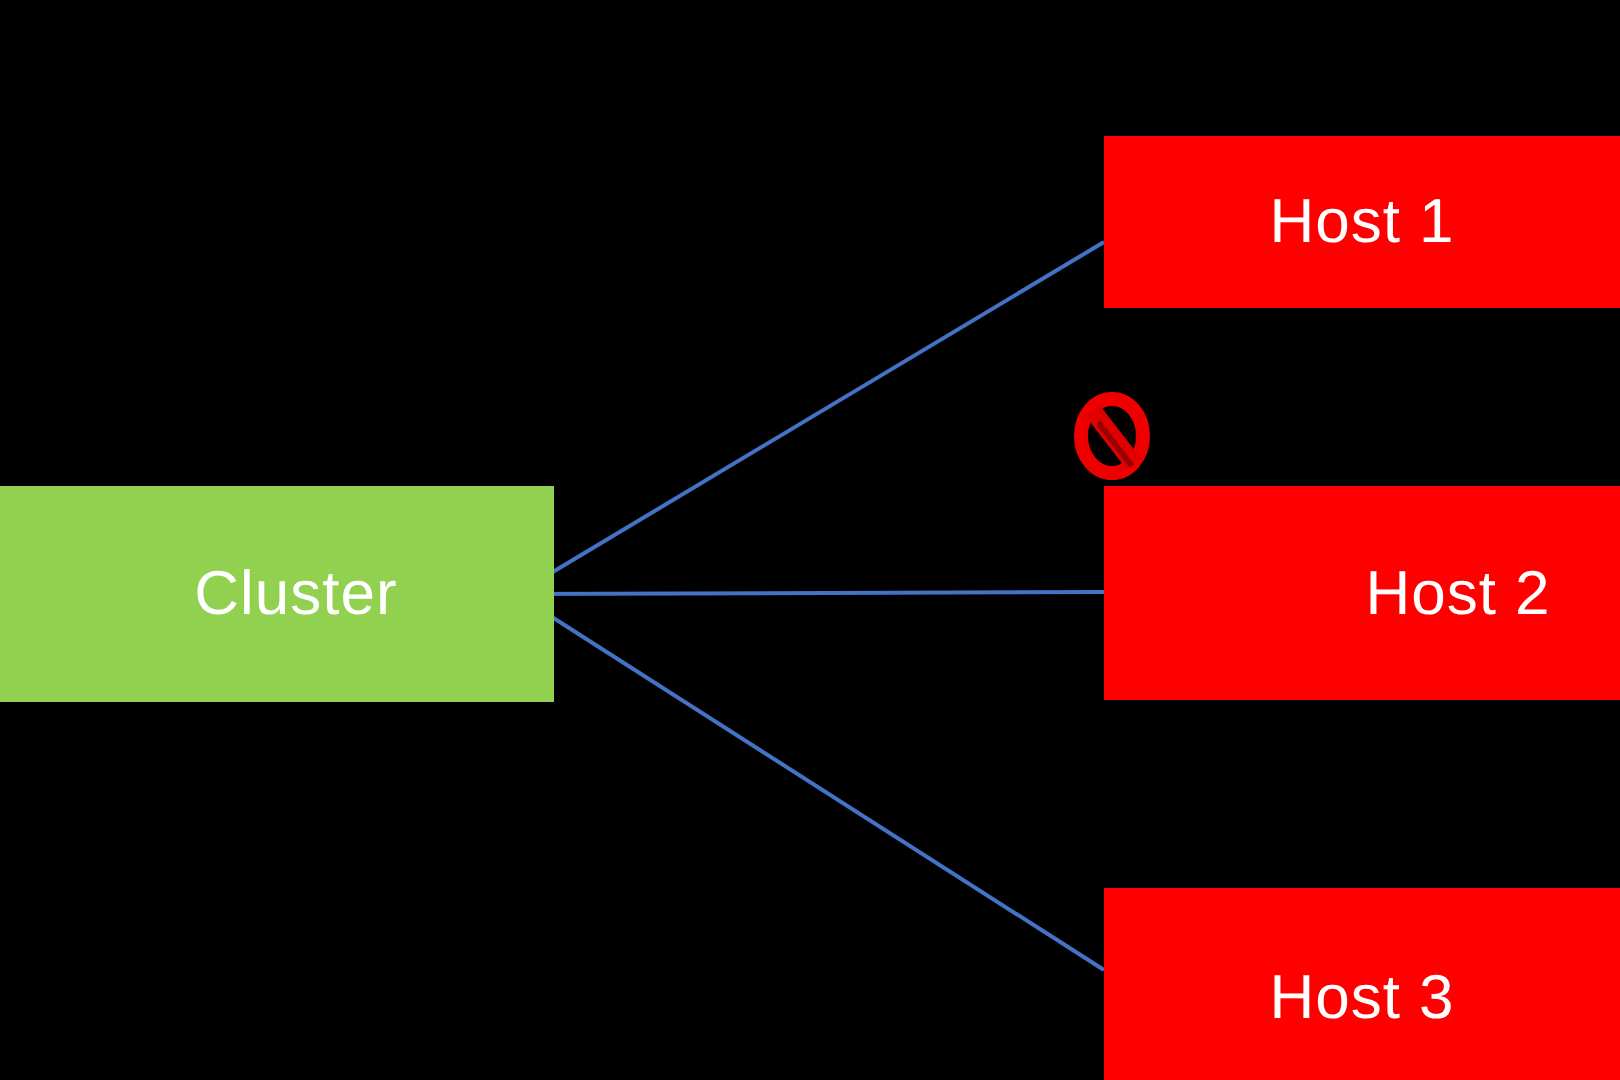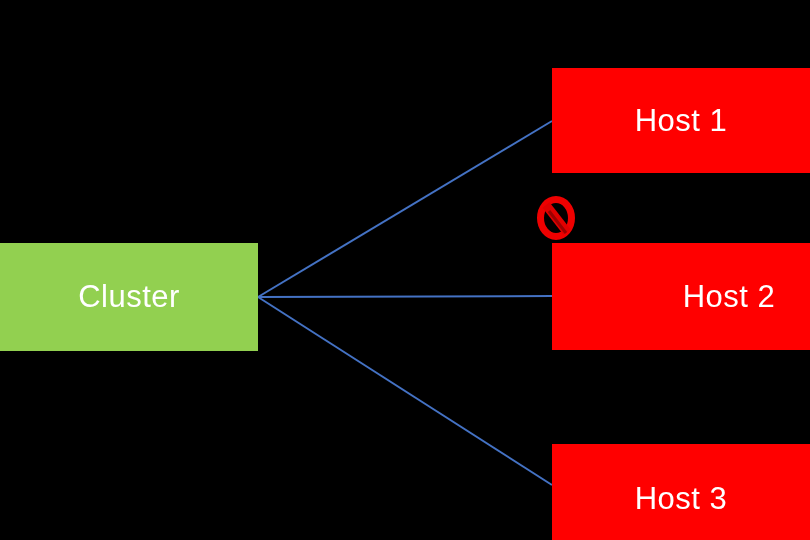--- a/index.html
+++ b/index.html
@@ -31,27 +31,28 @@
     font-weight: 400;
     letter-spacing: 0.5px;
     white-space: nowrap;
   }
   .node-cluster {
     left: 0;
     top: 243px;
     width: 258px;
     height: 108px;
     background: #92d050;
+    padding-left: 19px;
   }
   .node-host {
     left: 552px;
     width: 258px;
     background: #ff0000;
   }
-  .node-host1 { top: 68px;  height: 105px; align-items: center; }
+  .node-host1 { top: 68px;  height: 86px; align-items: center; }
   .node-host2 { top: 243px; height: 107px; padding-left: 48px; }
   .node-host3 { top: 444px; height: 110px; }
   .blocked-icon {
     position: absolute;
     left: 536px;
     top: 195px;
     width: 40px;
     height: 46px;
   }
 </style>

